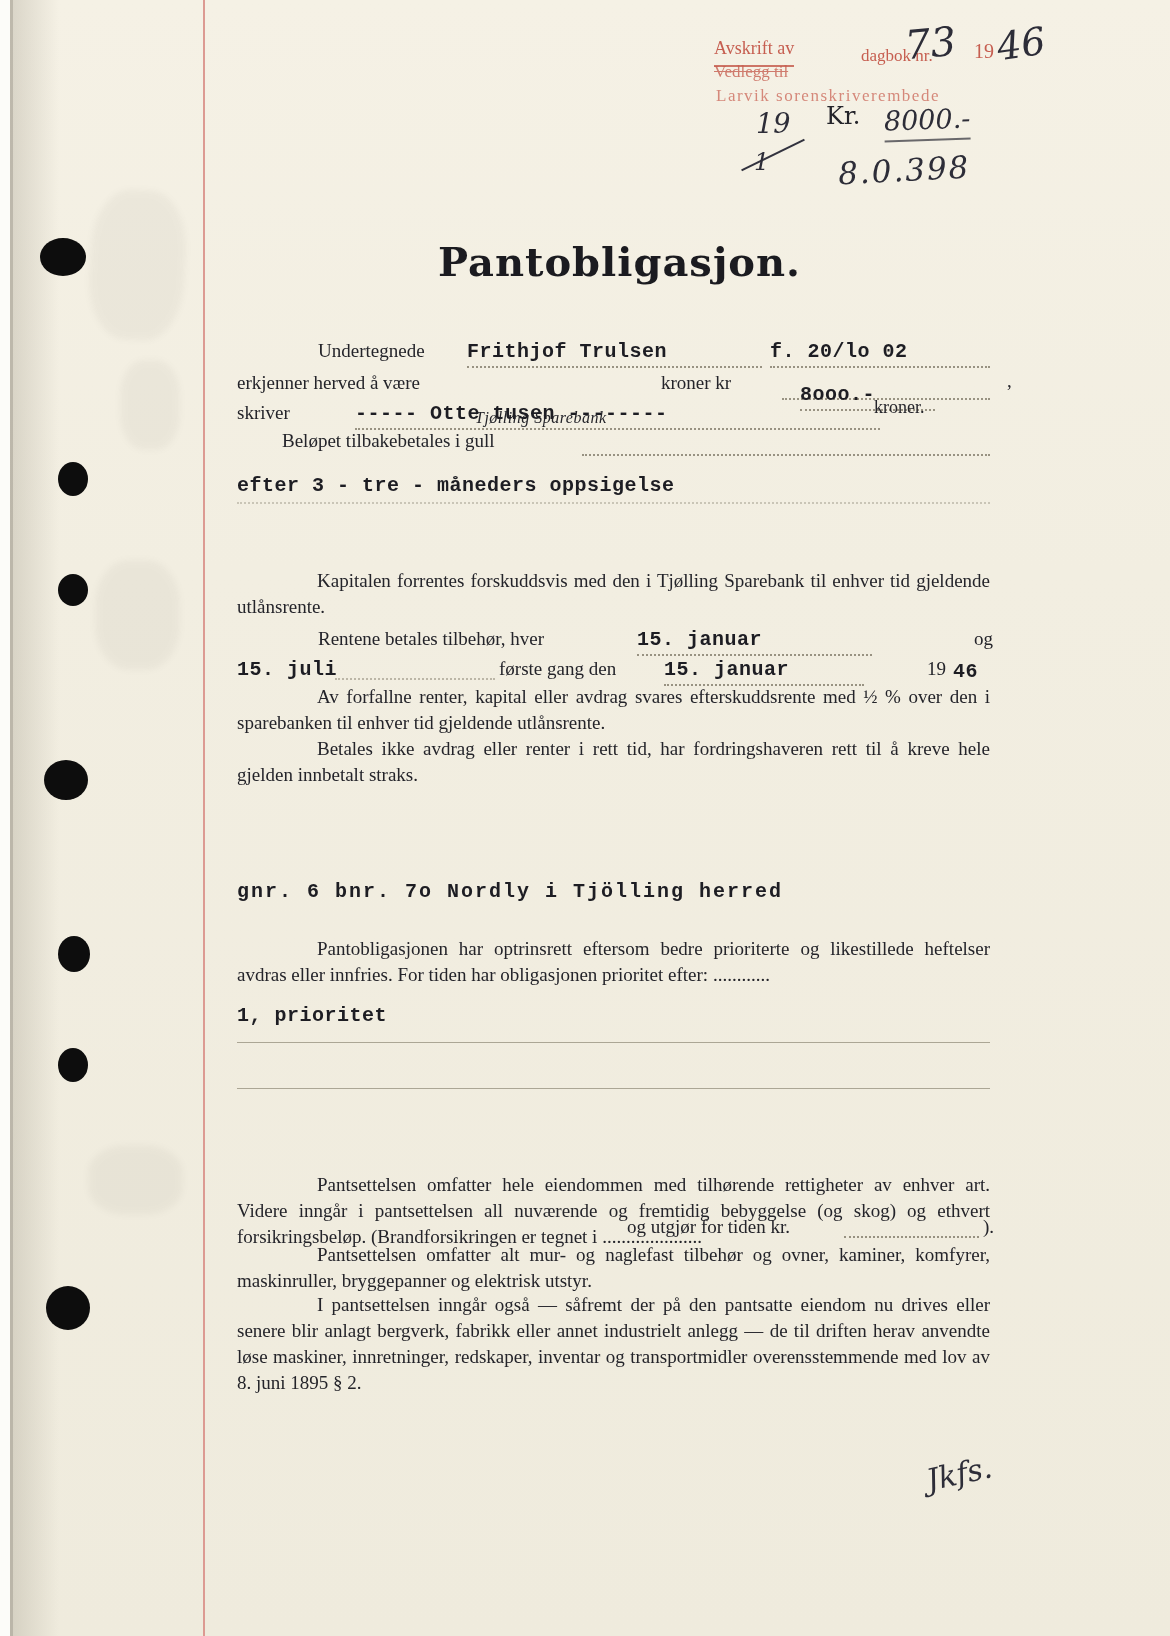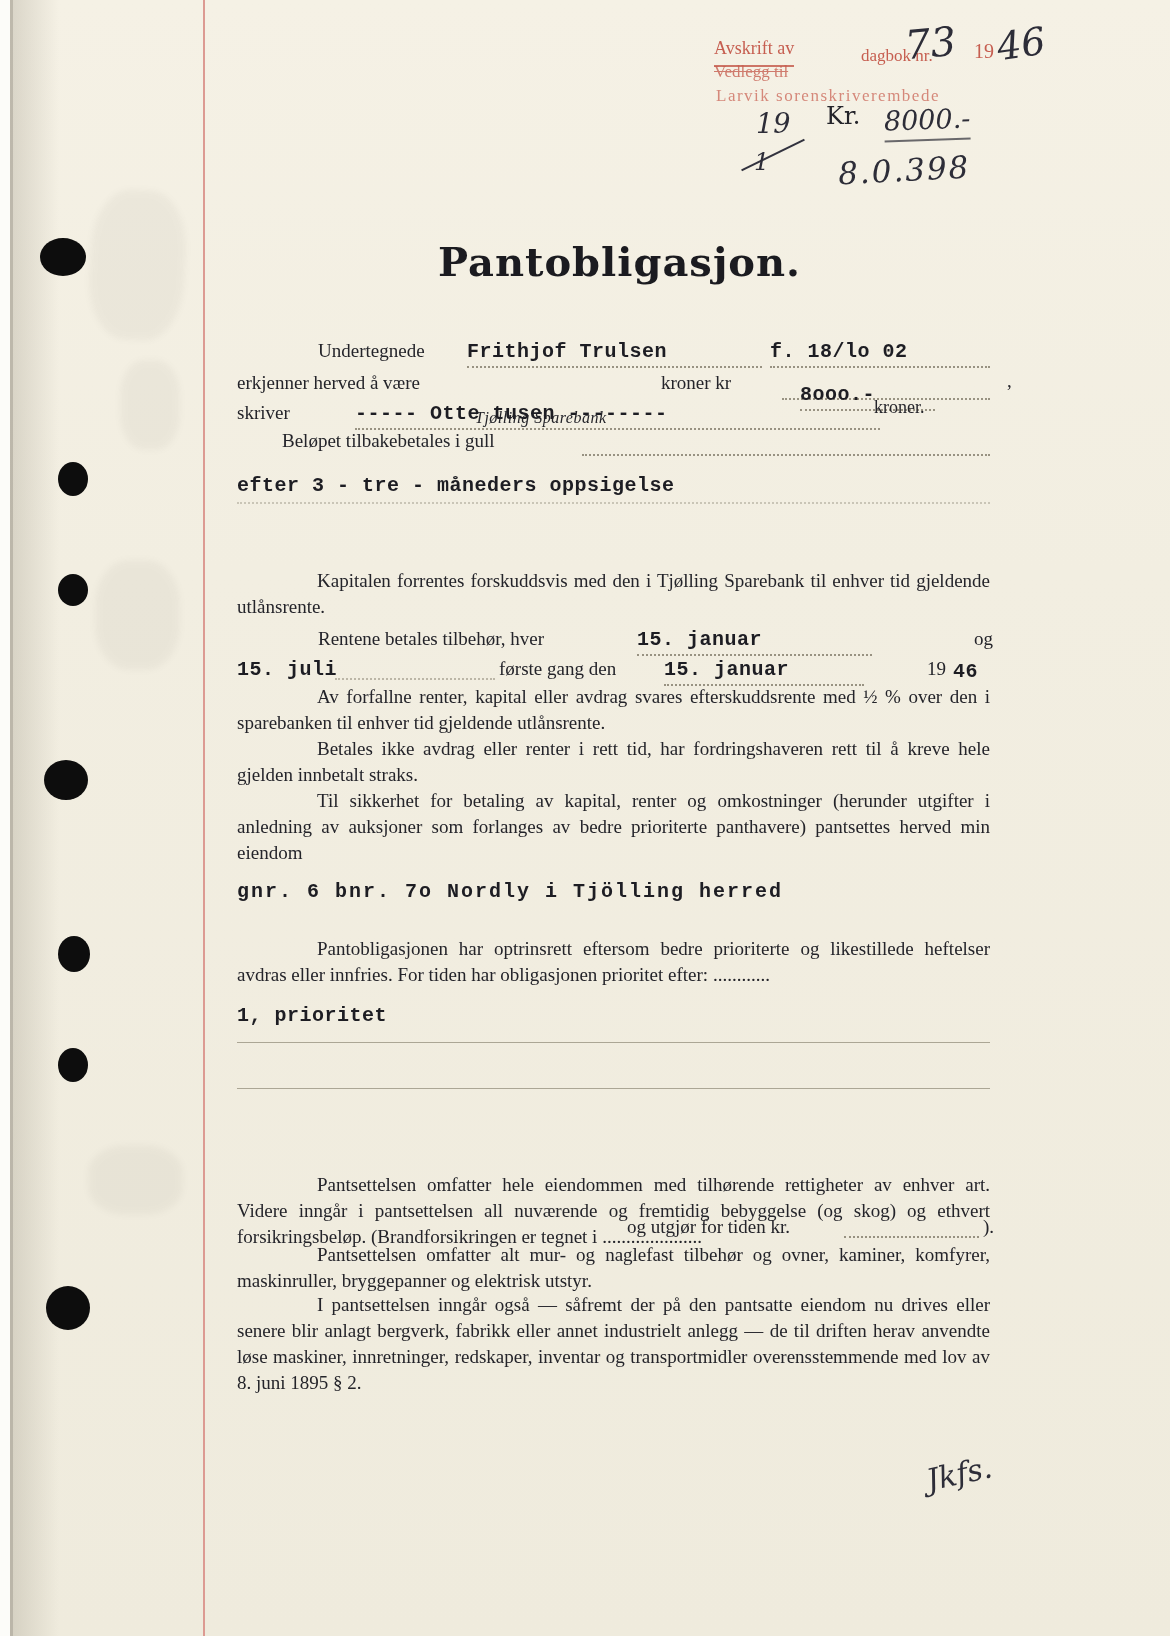--- a/index.html
+++ b/index.html
@@ -72,21 +72,21 @@
     <span class="hand" style="left:6px;top:40px;font-size:24px;">1</span>
   </div>
 
   <span class="hand" style="left:838px;top:152px;font-size:31px;letter-spacing:2px;transform:rotate(-3deg);">8.0.398</span>
 
   <h1 class="title" style="top:238px;">Pantobligasjon.</h1>
 
   <div class="row" style="top:340px;">
     <span class="print" style="left:81px;">Undertegnede</span>
     <span class="typed u-dot" style="left:230px;width:295px;font-size:20px;">Frithjof Trulsen</span>
-    <span class="typed u-dot" style="left:533px;width:220px;font-size:20px;">f. 18/lo 02</span>
+    <span class="typed u-dot" style="left:533px;width:220px;font-size:20px;">f. 20/lo 02</span>
   </div>
 
   <div class="row" style="top:372px;">
     <span class="print" style="left:0;">erkjenner herved å være</span>
     <span class="print" style="left:238px;font-style:italic;font-size:16px;letter-spacing:.5px;margin-top:37px;">Tjølling Sparebank</span>
     <span class="print" style="left:424px;">kroner kr</span>
     <div class="dotline" style="left:545px;width:208px;top:26px;"></div>
     <span class="print" style="left:770px;top:-2px;">,</span>
   </div>
   <span class="typed u-dot" style="left:800px;top:383px;width:135px;font-size:20px;">8ooo.-</span>
@@ -118,21 +118,20 @@
     <span class="typed" style="left:0;font-size:20px;">15. juli</span>
     <div class="dotline" style="left:98px;width:160px;top:20px;opacity:.6;"></div>
     <span class="print" style="left:262px;">første gang den</span>
     <span class="typed u-dot" style="left:427px;width:200px;font-size:20px;">15. januar</span>
     <span class="print" style="left:690px;">19</span>
     <span class="typed" style="left:716px;top:2px;font-size:20px;">46</span>
   </div>
 
   <p class="para indent" style="top:736px;">Betales ikke avdrag eller renter i rett tid, har fordringshaveren rett til å kreve hele gjelden innbetalt straks.</p>
   <p class="para indent" style="top:684px;">Av forfallne renter, kapital eller avdrag svares efterskuddsrente med ½ % over den i sparebanken til enhver tid gjeldende utlånsrente.</p>
-  <p class="para indent" style="top:788px;">Til sikkerhet for betaling av kapital, renter og omkostninger (herunder utgifter i anledning av auksjoner som forlanges av bedre prioriterte panthavere) pantsettes herved min eiendom</p>
 
   <span class="typed" style="left:237px;top:880px;font-size:20px;letter-spacing:2px;">gnr. 6 bnr. 7o Nordly i Tjölling herred</span>
 
   <p class="para indent" style="top:936px;">Pantobligasjonen har optrinsrett eftersom bedre prioriterte og likestillede heftelser avdras eller innfries. For tiden har obligasjonen prioritet efter: ............</p>
 
   <span class="typed" style="left:237px;top:1004px;font-size:20px;">1, prioritet</span>
 
   <div class="rule" style="top:1042px;"></div>
   <div class="rule" style="top:1088px;"></div>
 

